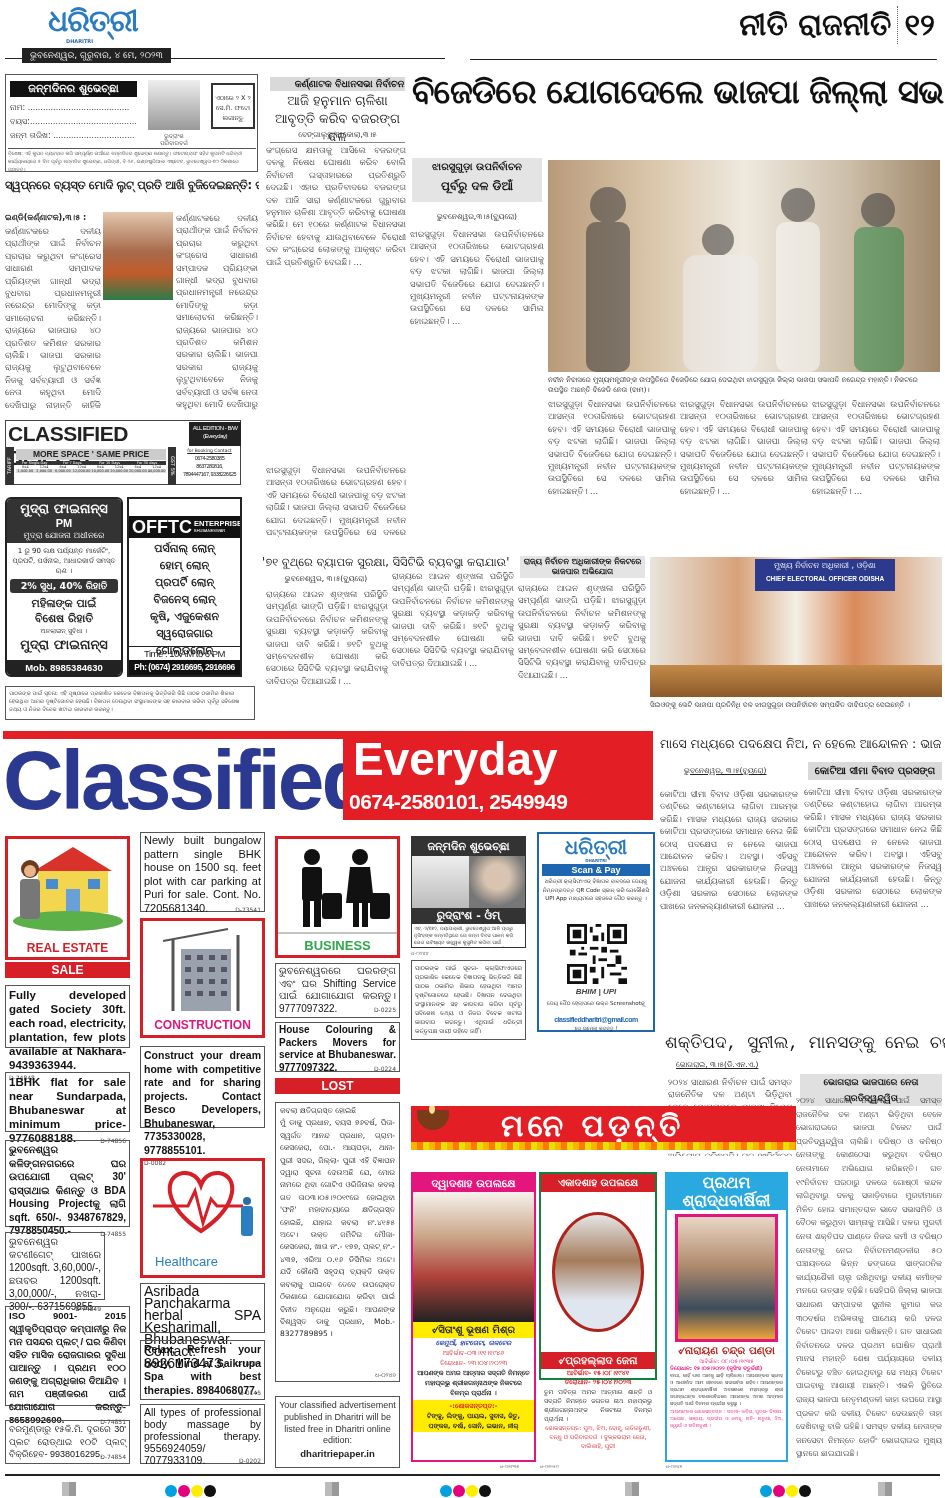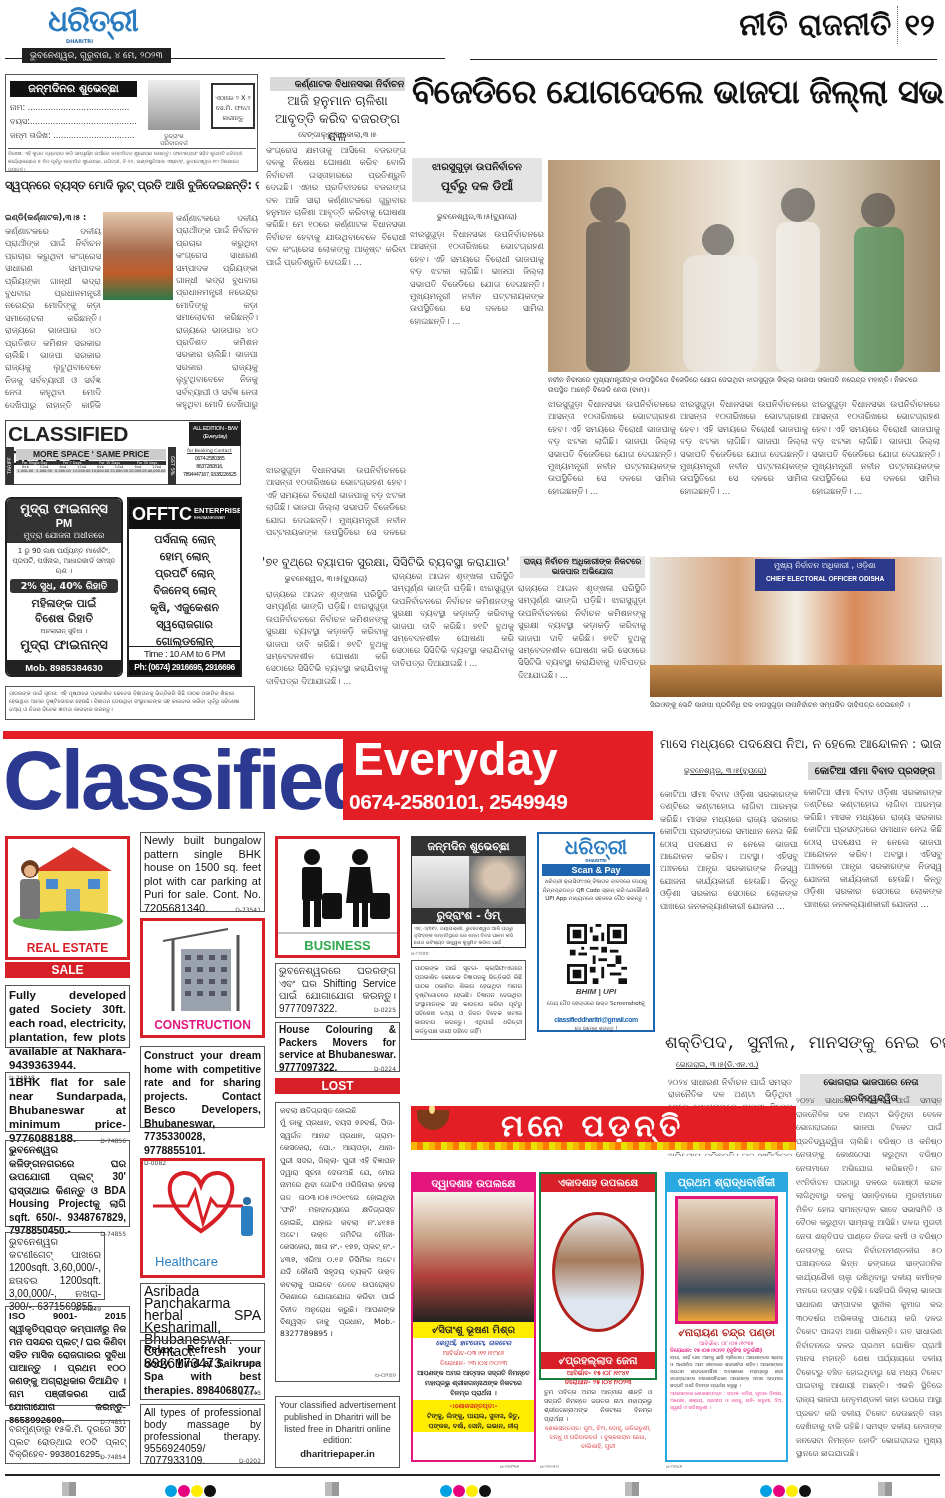--- a/index.html
+++ b/index.html
@@ -111,21 +111,21 @@
   <div class="center" style="font-size:7px;line-height:10px;padding:3px 4px;">1 ରୁ 90 ଲକ୍ଷ ପର୍ଯ୍ୟନ୍ତ ମାର୍କେଟିଂ, ପ୍ରପର୍ଟି, ପର୍ସନାଲ, ଆଧାରକାର୍ଡ ସମସ୍ତ ଋଣ ।</div>
   <div class="center" style="background:#333;color:#fff;font-size:9.5px;font-weight:bold;line-height:14px;margin:0 3px;border-radius:3px;">2% ସୁଧ, 40% ରିହାତି</div>
   <div class="center" style="font-size:11px;font-weight:bold;line-height:15px;white-space:pre-line;margin-top:3px;">ମହିଳାଙ୍କ ପାଇଁ
 ବିଶେଷ ରିହାତି</div>
   <div class="center" style="font-size:6.5px;line-height:10px;">ଅନଲାଇନ୍ ସୁବିଧା ।</div>
   <div class="center" style="font-size:13px;font-weight:bold;line-height:18px;">ମୁଦ୍ରା ଫାଇନାନ୍ସ</div>
   <div class="center sans" style="position:absolute;left:0;right:0;bottom:0;background:#222;color:#fff;font-size:9.5px;font-weight:bold;line-height:15px;">Mob. 8985384630</div>
 </div>
 
 <div class="abs" style="left:127px;top:497px;width:115px;height:180px;border:2px solid #222;overflow:hidden;">
-  <div style="background:#111;color:#fff;height:30px;display:flex;align-items:center;padding-left:3px;">
+  <div style="background:#111;color:#fff;height:22px;display:flex;align-items:center;padding-left:3px;margin-top:17px;">
     <span class="sans" style="font-size:18px;font-weight:900;">OFFTC</span>
     <span style="margin-left:2px;line-height:7px;">
       <span class="sans" style="display:block;font-size:7.5px;font-weight:bold;">ENTERPRISE</span>
       <span class="sans" style="display:block;font-size:4px;">BHUBANESWAR</span>
     </span>
   </div>
   <div class="center" style="font-size:11px;font-weight:bold;line-height:17px;padding-top:2px;">
     <div>ପର୍ସନାଲ୍ ଲୋନ୍</div>
     <div>ହୋମ୍ ଲୋନ୍</div>
     <div>ପ୍ରପର୍ଟି ଲୋନ୍</div>
@@ -433,21 +433,21 @@
   </div>
   <div class="center" style="background:#d61f26;color:#fff;font-size:10.5px;font-weight:bold;line-height:17px;">୰ପ୍ରହଲ୍ଲାଦ ଜେନା</div>
   <div class="center" style="font-size:6.5px;color:#d61f26;line-height:9px;font-weight:bold;">ଆବିର୍ଭାବ- ୧୫।୦୮।୧୯୪୧</div>
   <div class="center" style="font-size:6.5px;color:#d61f26;line-height:9px;font-weight:bold;">ତିରୋଧାନ- ୨୫।୦୪।୨୦୨୩</div>
   <div style="font-size:6.3px;line-height:9px;padding:0 3px;text-align:justify;">ତୁମ ପବିତ୍ର ଅମର ଆତ୍ମାର ଶାନ୍ତି ଓ ସଦ୍‌ଗତି ନିମନ୍ତେ ଜଗତର ନାଥ ମହାପ୍ରଭୁ ଶ୍ରୀଜଗନ୍ନାଥଙ୍କ ନିକଟରେ ବିନମ୍ର ପ୍ରାର୍ଥନା ।</div>
   <div class="center" style="font-size:6px;line-height:9px;color:#d61f26;padding:0 2px;">ଶୋକସନ୍ତପ୍ତ: ପୁଅ, ଝିଅ, ବୋହୂ, ନାତିନାତୁଣୀ, ବନ୍ଧୁ ଓ ପରିବାରବର୍ଗ । ଦୁଳ୍ଳଭରାମ ଜେନା, ବାଲିଶାହି, ପୁରୀ</div>
 </div>
 <div class="abs" style="left:540px;top:1464px;font-size:4.5px;color:#555;">ଧ-୦୭୨୫୦</div>
 
 <div class="abs" style="left:665px;top:1172px;width:123px;height:290px;border:2px solid #2aa9e0;">
-  <div class="center" style="background:#2aa9e0;color:#fff;font-size:11px;font-weight:bold;line-height:18px;">ପ୍ରଥମ ଶ୍ରାଦ୍ଧବାର୍ଷିକୀ</div>
+  <div class="center" style="background:#2aa9e0;color:#fff;font-size:16px;font-weight:bold;line-height:18px;">ପ୍ରଥମ ଶ୍ରାଦ୍ଧବାର୍ଷିକୀ</div>
   <div class="photo" style="height:128px;margin:4px 8px 0;border:3px solid #e4157d;background:linear-gradient(180deg,#e8d6c4 0%,#b08a6c 40%,#3c4c5c 75%,#f1a43a 100%);"></div>
   <div class="center" style="font-size:10.5px;font-weight:bold;color:#b0231d;line-height:16px;">୰ନାରାୟଣ ଚନ୍ଦ୍ର ପଣ୍ଡା</div>
   <div class="center" style="font-size:5.5px;color:#e4157d;line-height:7px;">ଆବିର୍ଭାବ: ୦୮।୦୫।୧୯୩୫</div>
   <div style="font-size:5.5px;color:#e4157d;line-height:7px;padding:0 3px;font-weight:bold;">ତିରୋଧାନ: ୧୫।୦୫।୨୦୨୨ (ନୃସିଂହ ଚତୁର୍ଦ୍ଦଶୀ)</div>
   <div style="font-size:4.8px;line-height:7px;padding:0 3px;text-align:justify;">ବାପା, କାହିଁ ଗଲ ଆମକୁ ଛାଡ଼ି ଚାଲିଗଲ। ଆପଣଙ୍କର ସ୍ନେହ ଓ ଆଶୀର୍ବାଦ ଆମ ଜୀବନରେ ସଦାସର୍ବଦା ରହିବ। ଆପଣଙ୍କର ପ୍ରଥମ ଶ୍ରାଦ୍ଧବାର୍ଷିକୀ ଅବସରରେ ମହାପ୍ରଭୁ ଶ୍ରୀ ଜଗନ୍ନାଥଙ୍କ ଚରଣାରବିନ୍ଦରେ ଆପଣଙ୍କ ଅମର ଆତ୍ମାର ସଦ୍‌ଗତି ପାଇଁ ବିନମ୍ର ପ୍ରାର୍ଥନା କରୁଛୁ ।</div>
   <div style="font-size:4.8px;line-height:7px;padding:1px 3px;color:#e4157d;text-align:justify;">ଆପଣଙ୍କର ଶୋକସନ୍ତପ୍ତ : ପତ୍ନୀ- କବିତା, ପୁତ୍ର- ଦିଲୀପ, ଅଶୋକ, ସଞ୍ଜୟ, ପ୍ରଦୀପ ଓ ବୋହୂ, ନାତି- ନାତୁଣୀ, ଝିଅ, ଜ୍ୱାଇଁ ଓ ନାତିନାତୁଣୀ ।</div>
 </div>
 <div class="abs" style="left:666px;top:1464px;font-size:4.5px;color:#555;">ଧ-୦୭୪୭</div>
 
 <div class="abs rule" style="left:5px;top:1474px;width:935px;height:2px;"></div>

